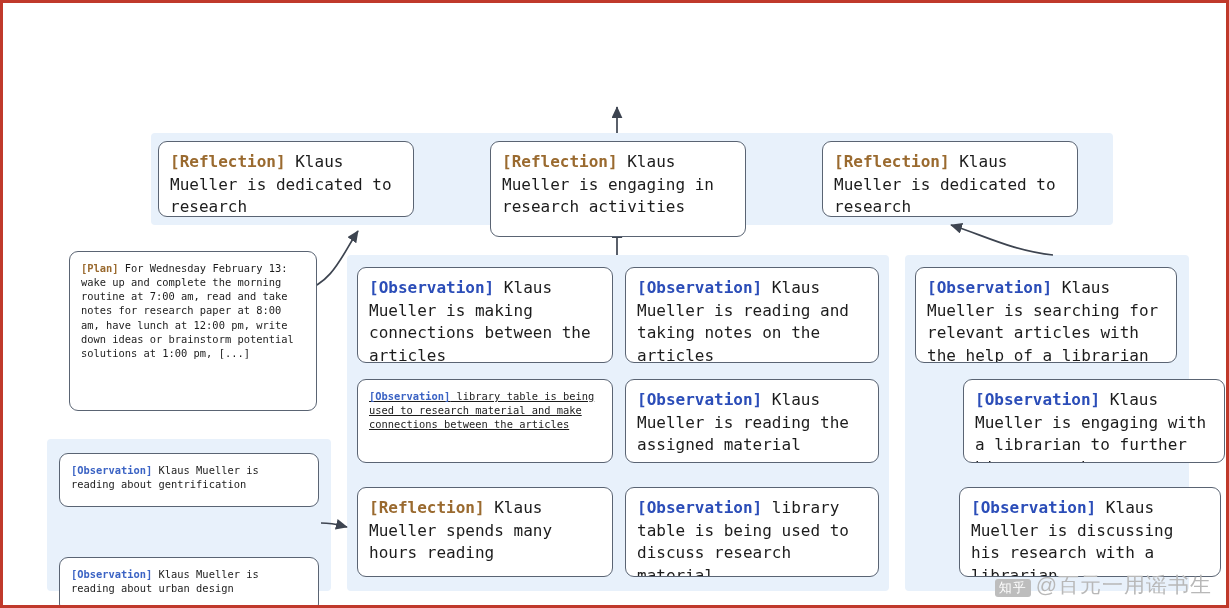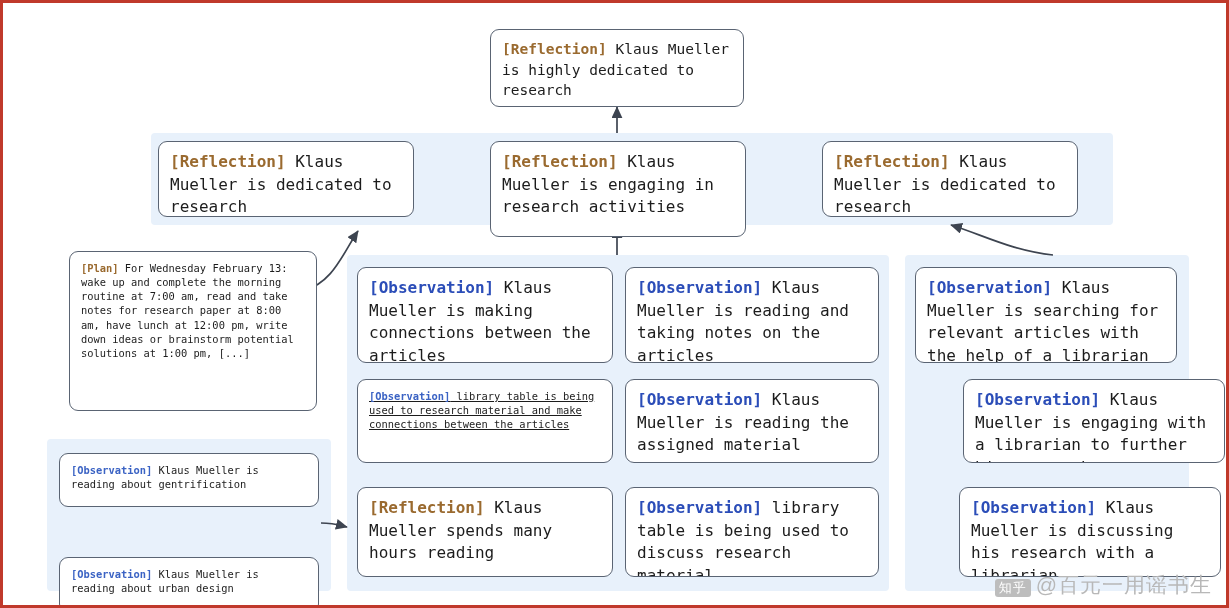--- a/index.html
+++ b/index.html
@@ -93,23 +93,20 @@
 
     <line x1="614" y1="252" x2="614" y2="224" stroke="#3d4450" stroke-width="1.7" marker-end="url(#ah)"></line>
 
     <path d="M300,288 C330,280 340,250 355,228" stroke="#3d4450" stroke-width="1.7" fill="none" marker-end="url(#ah)"></path>
 
     <path d="M318,520 C330,520 336,522 344,524" stroke="#3d4450" stroke-width="1.7" fill="none" marker-end="url(#ah)"></path>
 
     <path d="M1050,252 C1010,248 980,232 948,222" stroke="#3d4450" stroke-width="1.7" fill="none" marker-end="url(#ah)"></path>
   </svg>
 
-  <div class="node fs15" style="left:487px; top:26px; width:254px; height:78px;">
-    <span class="tag tag-reflection">[Reflection]</span><span> Klaus Mueller is highly dedicated to research</span>
-  </div>
 
   <div class="node fs13" style="left:155px; top:138px; width:256px; height:76px;">
     <span class="tag tag-reflection">[Reflection]</span><span> Klaus Mueller is dedicated to research</span>
   </div>
 
   <div class="node fs13" style="left:487px; top:138px; width:256px; height:96px;">
     <span class="tag tag-reflection">[Reflection]</span><span> Klaus Mueller is engaging in research activities</span>
   </div>
 
   <div class="node fs13" style="left:819px; top:138px; width:256px; height:76px;">

